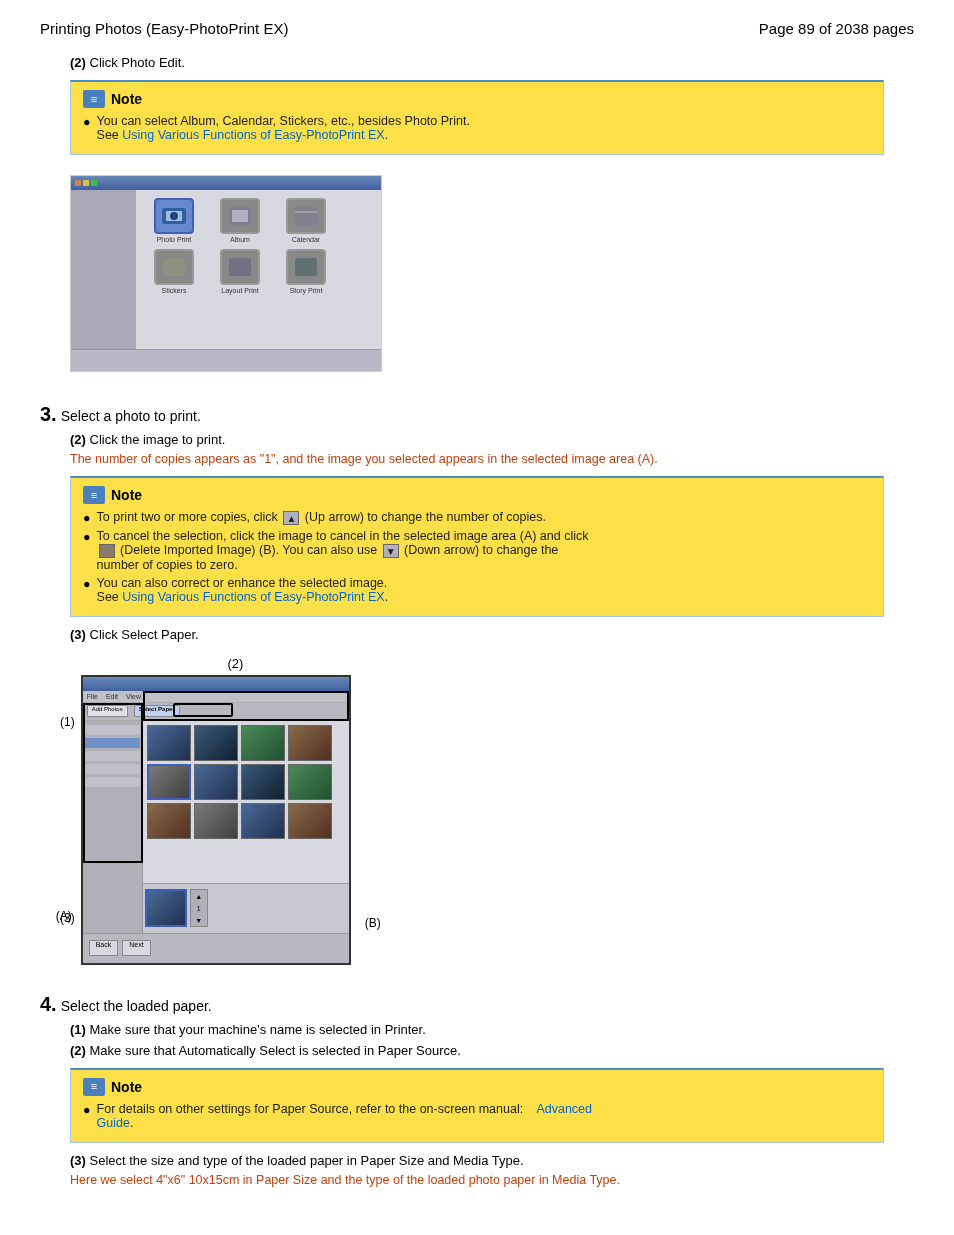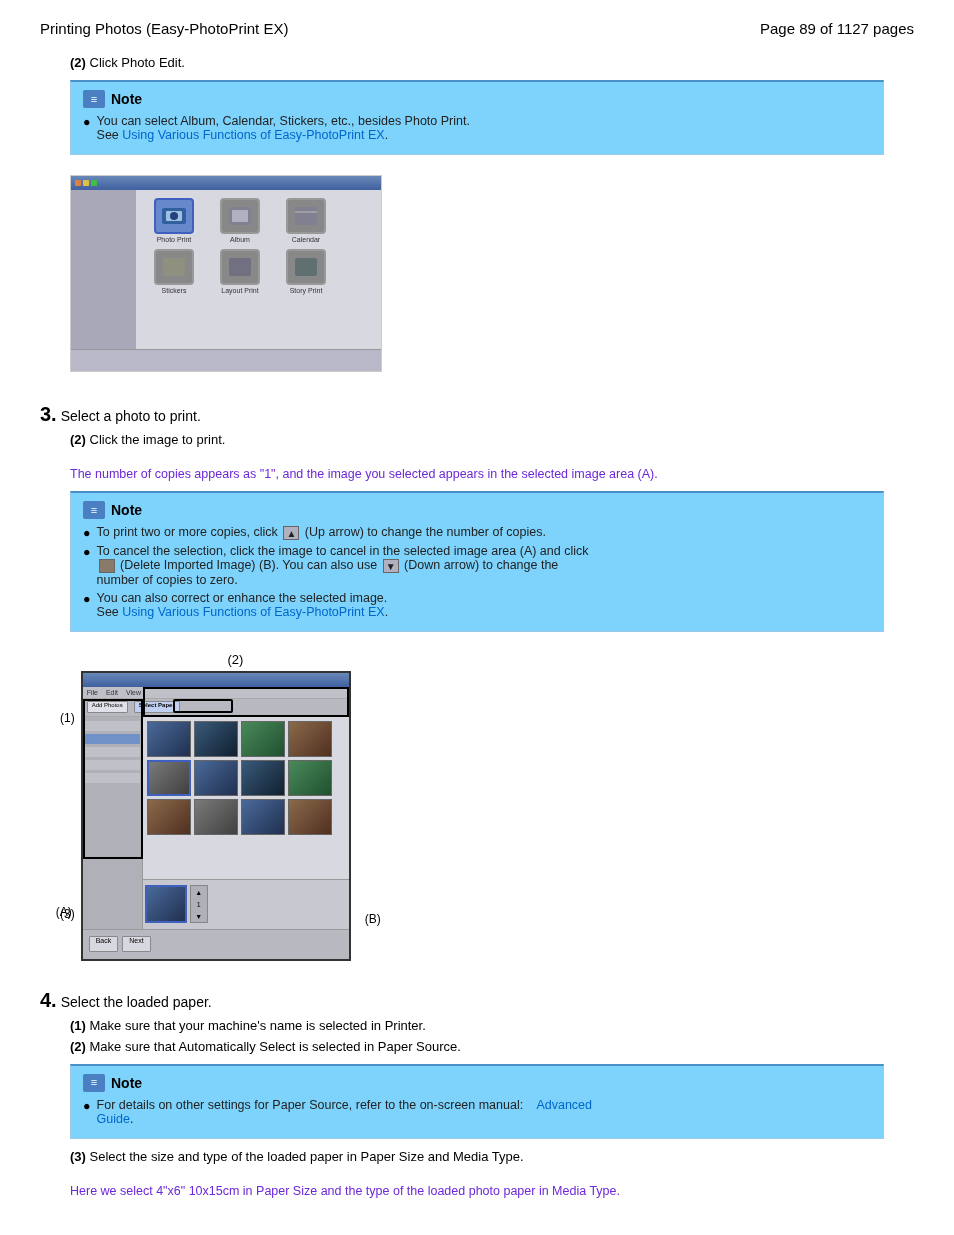--- a/index.html
+++ b/index.html
@@ -17,28 +17,28 @@
       align-items: center;
       margin-bottom: 18px;
       font-size: 15px;
     }
     .page-title { font-weight: normal; font-size: 15px; }
     .page-number { font-size: 15px; }
 
     .step-section { margin-bottom: 18px; }
     .sub-step { margin: 6px 0 4px 30px; }
     .sub-step-label { font-weight: bold; }
-    .body-text { margin: 20px 0 4px 30px; font-size: 12.5px; color: #6d28d9; }
+    .body-text { margin: 5px 0 4px 30px; font-size: 12.5px; color: #c2410c; }
 
     .note-box {
       border: 1px solid #a0c8e8;
       border-top: 2px solid #4a90c8;
       margin: 10px 30px 10px 30px;
       padding: 8px 12px;
-      background: #7dd3fc;
+      background: #fde047;
     }
     .note-header {
       display: flex;
       align-items: center;
       font-weight: bold;
       font-size: 14px;
       margin-bottom: 6px;
       color: #000;
     }
     .note-icon {
@@ -279,21 +279,21 @@
     .inline-icon.delete-icon {
       background: #8a7a6a;
       border: 1px solid #666;
     }
   </style>
 </head>
 <body>
 
 <div class="page-header">
   <span class="page-title">Printing Photos (Easy-PhotoPrint EX)</span>
-  <span class="page-number">Page 89 of 1127 pages</span>
+  <span class="page-number">Page 89 of 2038 pages</span>
 </div>
 
 <div class="step-section">
   <div class="sub-step">
     <span class="sub-step-label">(2)</span>
     <span>Click Photo Edit.</span>
   </div>
 
   
   <div class="note-box">
@@ -422,20 +422,24 @@
     <div class="note-item">
       <span class="note-bullet">●</span>
       <span class="note-text">
         You can also correct or enhance the selected image.<br>
         See <a class="link" href="#">Using Various Functions of Easy-PhotoPrint EX</a>.
       </span>
     </div>
   </div>
 
   
+  <div class="sub-step" style="margin-top:8px;">
+    <span class="sub-step-label">(3)</span>
+    <span>Click Select Paper.</span>
+  </div>
 
   
   <div style="margin: 10px 20px; position:relative; display:inline-block;">
     
     <div style="text-align:center; font-size:13px; margin-bottom:4px; margin-left:60px;">
       <span>(2)</span>
     </div>
     <div style="display:flex;align-items:flex-start;">
 
       <div style="display:flex;flex-direction:column;justify-content:space-between;margin-right:6px;padding-top:40px;padding-bottom:30px;height:280px;font-size:12px;">

